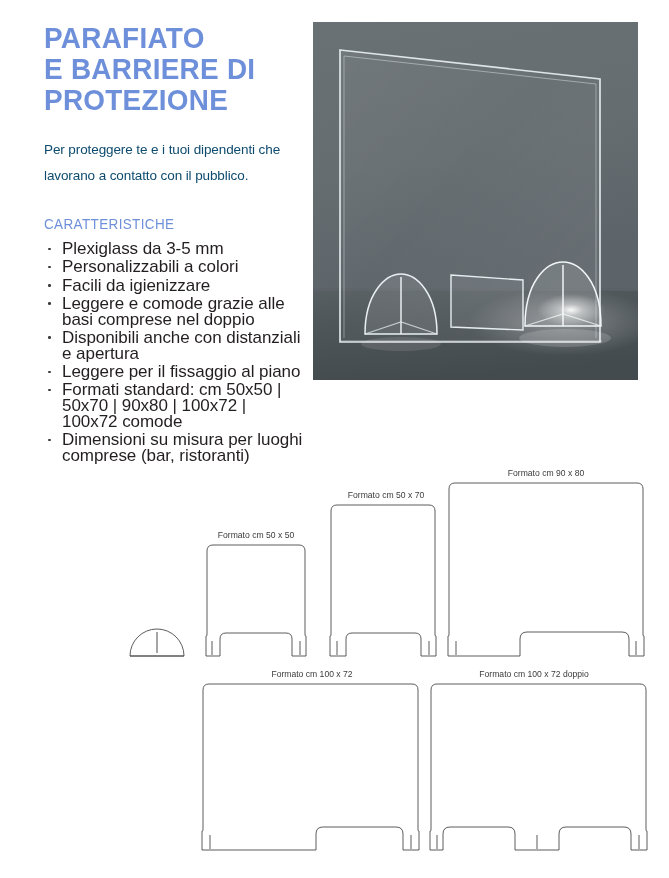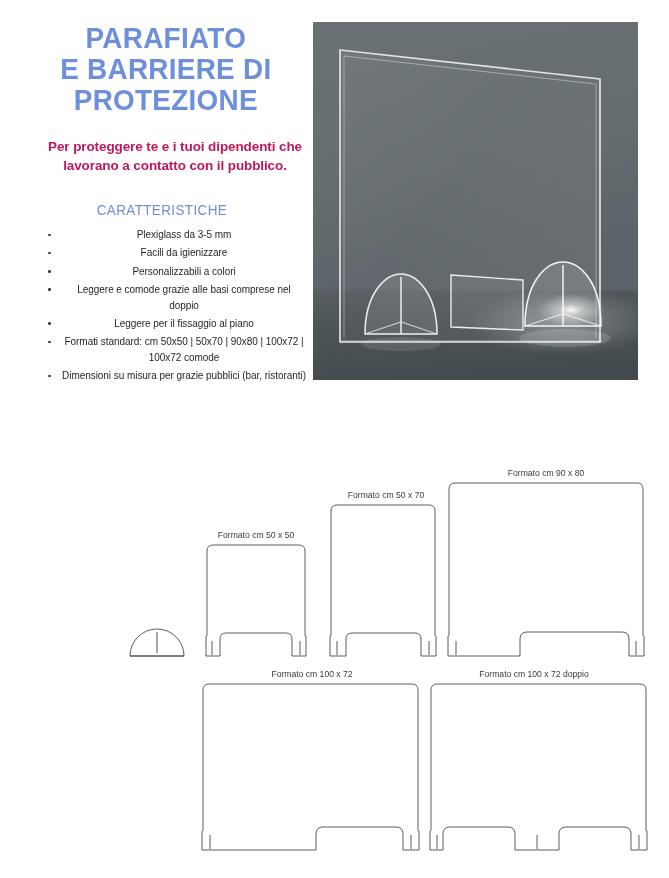--- a/index.html
+++ b/index.html
@@ -3,21 +3,21 @@
 <meta charset="utf-8">
 <style>
   html,body{margin:0;padding:0;}
   body{
     width:669px;height:878px;
     background:#ffffff;
     font-family:"Liberation Sans", sans-serif;
     overflow:hidden;
     position:relative;
   }
-  .page{position:relative;width:572px;height:878px;text-align:center;}
+  .page{position:relative;width:572px;height:878px;}
 
   
   .left-col{position:absolute;left:44px;top:22px;width:262px;}
 
   .main-title{
     font-family:"Liberation Sans Narrow","Liberation Sans",sans-serif;
     font-weight:700;
     font-size:30px;
     line-height:31px;
     letter-spacing:0.3px;
@@ -26,23 +26,23 @@
     text-transform:uppercase;
     transform:scaleX(0.93);
     transform-origin:left top;
   }
   .main-title .tl{display:block;white-space:nowrap;}
 
   .subtitle{
     margin:0;
     margin-top:22px;
     font-size:13.5px;
-    line-height:19px;
-    font-weight:700;
-    color:#be185d;
+    line-height:26px;
+    font-weight:400;
+    color:#0c4a6e;
     letter-spacing:-0.1px;
   }
 
   .feat-head{
     margin:0;
     margin-top:26px;
     font-family:"Liberation Sans Narrow","Liberation Sans",sans-serif;
     font-weight:400;
     font-size:15px;
     letter-spacing:0.4px;
@@ -52,21 +52,21 @@
     transform-origin:left center;
   }
 
   ul.features{
     margin:0;margin-top:9px;padding:0;list-style:none;
   }
   ul.features li{
     position:relative;
     padding-left:18px;
     margin-bottom:2.5px;
-    font-size:10px;
+    font-size:17px;
     line-height:15.8px;
     color:#231f20;
     letter-spacing:-0.05px;
   }
   ul.features li:before{
     content:"";
     position:absolute;
     left:4px;top:6.5px;
     width:2.6px;height:2.6px;
     background:#3a3a3a;
@@ -105,26 +105,27 @@
       <span class="tl">E BARRIERE DI</span>
       <span class="tl">PROTEZIONE</span>
     </h1>
 
     <p class="subtitle">Per proteggere te e i tuoi dipendenti che lavorano a contatto con il pubblico.</p>
 
     <p class="feat-head">CARATTERISTICHE</p>
 
     <ul class="features">
       <li>Plexiglass da 3-5 mm</li>
+      <li>Personalizzabili a colori</li>
       <li>Facili da igienizzare</li>
-      <li>Personalizzabili a colori</li>
       <li>Leggere e comode grazie alle basi comprese nel doppio</li>
+      <li>Disponibili anche con distanziali e apertura</li>
       <li>Leggere per il fissaggio al piano</li>
       <li>Formati standard: cm 50x50 | 50x70 | 90x80 | 100x72 | 100x72 comode</li>
-      <li>Dimensioni su misura per grazie pubblici (bar, ristoranti)</li>
+      <li>Dimensioni su misura per luoghi comprese (bar, ristoranti)</li>
     </ul>
   </div>
 
   <div class="photo">
     <svg width="325" height="358" viewBox="0 0 325 358">
       <defs>
         <linearGradient id="wallg" x1="0" y1="0" x2="0.25" y2="1">
           <stop offset="0" stop-color="#6a7175"></stop>
           <stop offset="0.55" stop-color="#666d71"></stop>
           <stop offset="1" stop-color="#5d6469"></stop>

